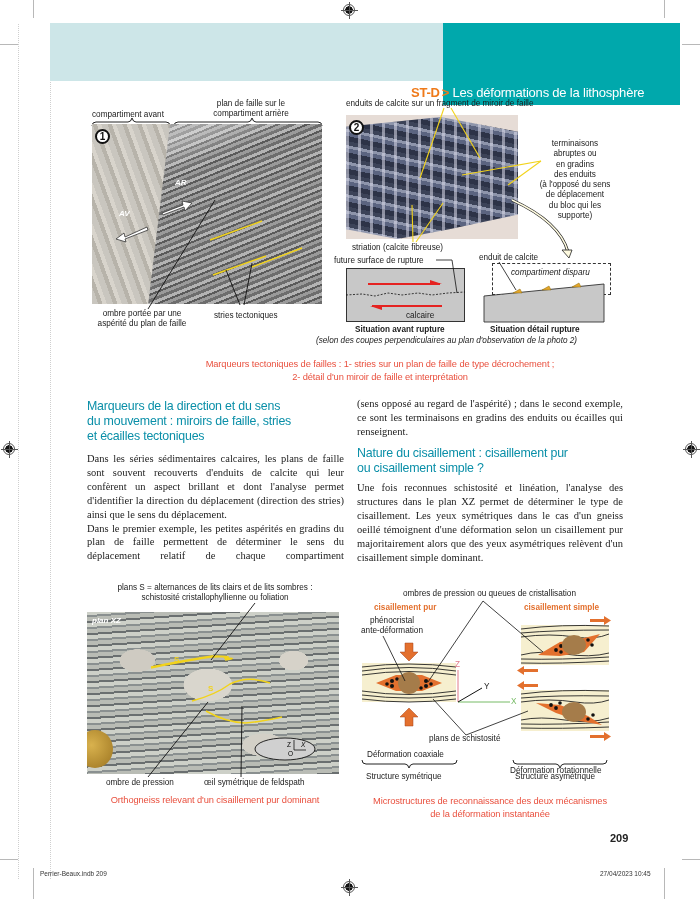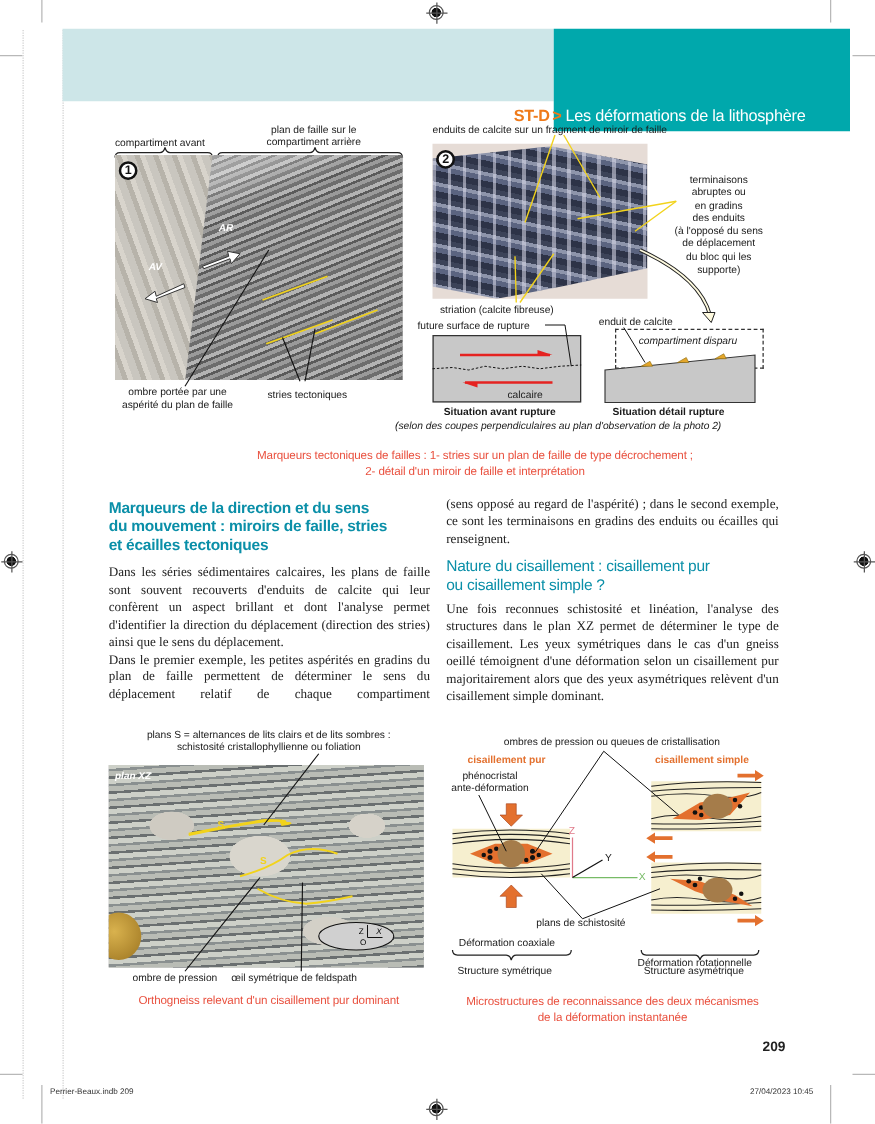--- a/index.html
+++ b/index.html
@@ -189,21 +189,21 @@
   <line x1="499" y1="262" x2="516" y2="290" stroke="#111" stroke-width="0.8"></line>
 </svg>
 <div class="lbl b" style="left:490px; top:325px;">Situation détail rupture</div>
 <div class="lbl i" style="left:316px; top:336px;">(selon des coupes perpendiculaires au plan d'observation de la photo 2)</div>
 
 <div class="caption" style="left:140px; top:358px; width:480px;">
   <div>Marqueurs tectoniques de failles : 1- stries sur un plan de faille de type décrochement ;</div>
   <div>2- détail d'un miroir de faille et interprétation</div>
 </div>
 
-<div class="h2" style="left:87px; top:399px; width:260px;font-weight:bold;">
+<div class="h2" style="left:87px; top:399px; width:260px;">
   <div>Marqueurs de la direction et du sens</div>
   <div>du mouvement : miroirs de faille, stries</div>
   <div>et écailles tectoniques</div>
 </div>
 <div class="para" style="left:87px; top:452px; width:257px;">
   <p class="last">Dans les séries sédimentaires calcaires, les plans de faille sont souvent recouverts d'enduits de calcite qui leur confèrent un aspect brillant et dont l'analyse permet d'identifier la direction du déplacement (direction des stries) ainsi que le sens du déplacement.</p>
   <p style="text-align-last: justify;">Dans le premier exemple, les petites aspérités en gradins du plan de faille permettent de déterminer le sens du déplacement relatif de chaque compartiment</p>
 </div>
 
 <div class="para" style="left:357px; top:397px; width:266px;">
@@ -242,21 +242,21 @@
   <g>
     <ellipse cx="285" cy="749" rx="30" ry="11" fill="#d0d0d0" stroke="#111" stroke-width="0.9"></ellipse>
     <line x1="294" y1="740" x2="294" y2="750" stroke="#111" stroke-width="0.8"></line>
     <line x1="294" y1="750" x2="306" y2="750" stroke="#111" stroke-width="0.8"></line>
     <text x="287" y="747" font-size="6.5" font-family="Liberation Sans, sans-serif">Z</text>
     <text x="288" y="756" font-size="6.5" font-family="Liberation Sans, sans-serif">O</text>
     <text x="301" y="747" font-size="6.5" font-style="italic" font-family="Liberation Sans, sans-serif">X</text>
   </g>
 </svg>
 <div class="lbl" style="left:106px; top:778px;">ombre de pression</div>
-<div class="lbl" style="left:185px; top:778px;">œil symétrique de feldspath</div>
+<div class="lbl" style="left:204px; top:778px;">œil symétrique de feldspath</div>
 <div class="caption" style="left:82px; top:794px; width:266px;">Orthogneiss relevant d'un cisaillement pur dominant</div>
 
 <div class="lbl" style="left:403px; top:589px;">ombres de pression  ou queues de cristallisation</div>
 <div class="lbl b" style="left:374px; top:603px; color:#e3702e;">cisaillement pur</div>
 <div class="lbl b" style="left:524px; top:603px; color:#e3702e;">cisaillement simple</div>
 <div class="lbl c" style="left:348px; top:616px; width:88px;">
   <div>phénocristal</div>
   <div>ante-déformation</div>
 </div>
 

